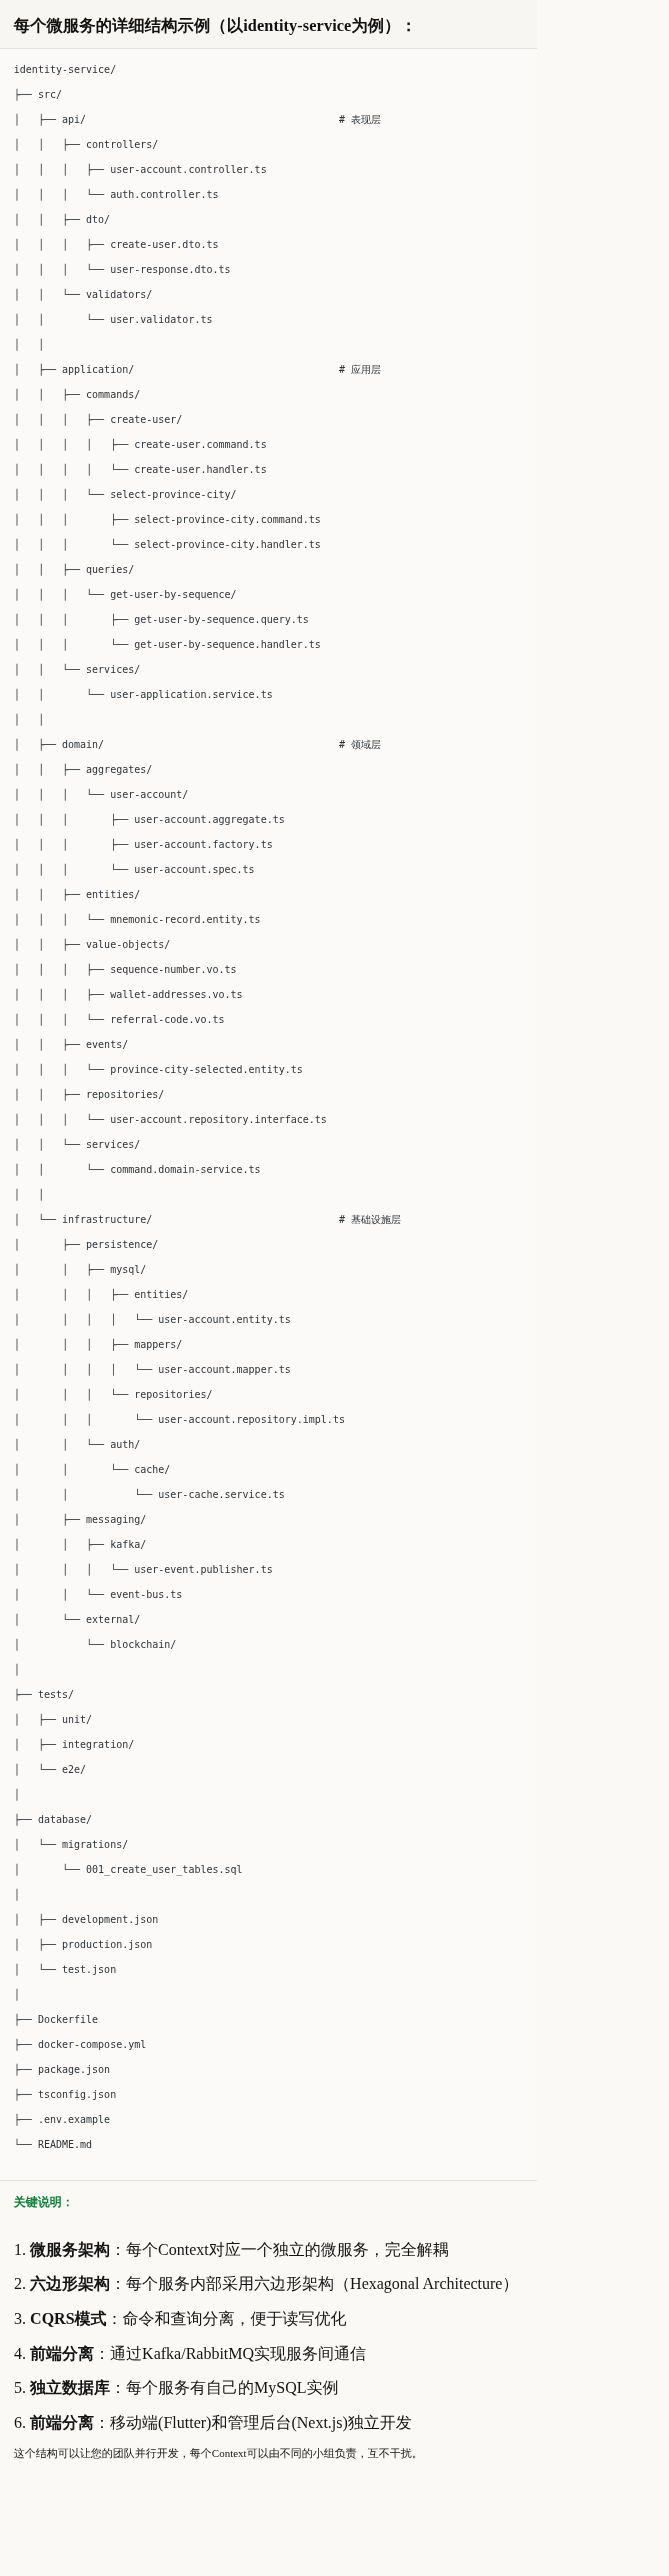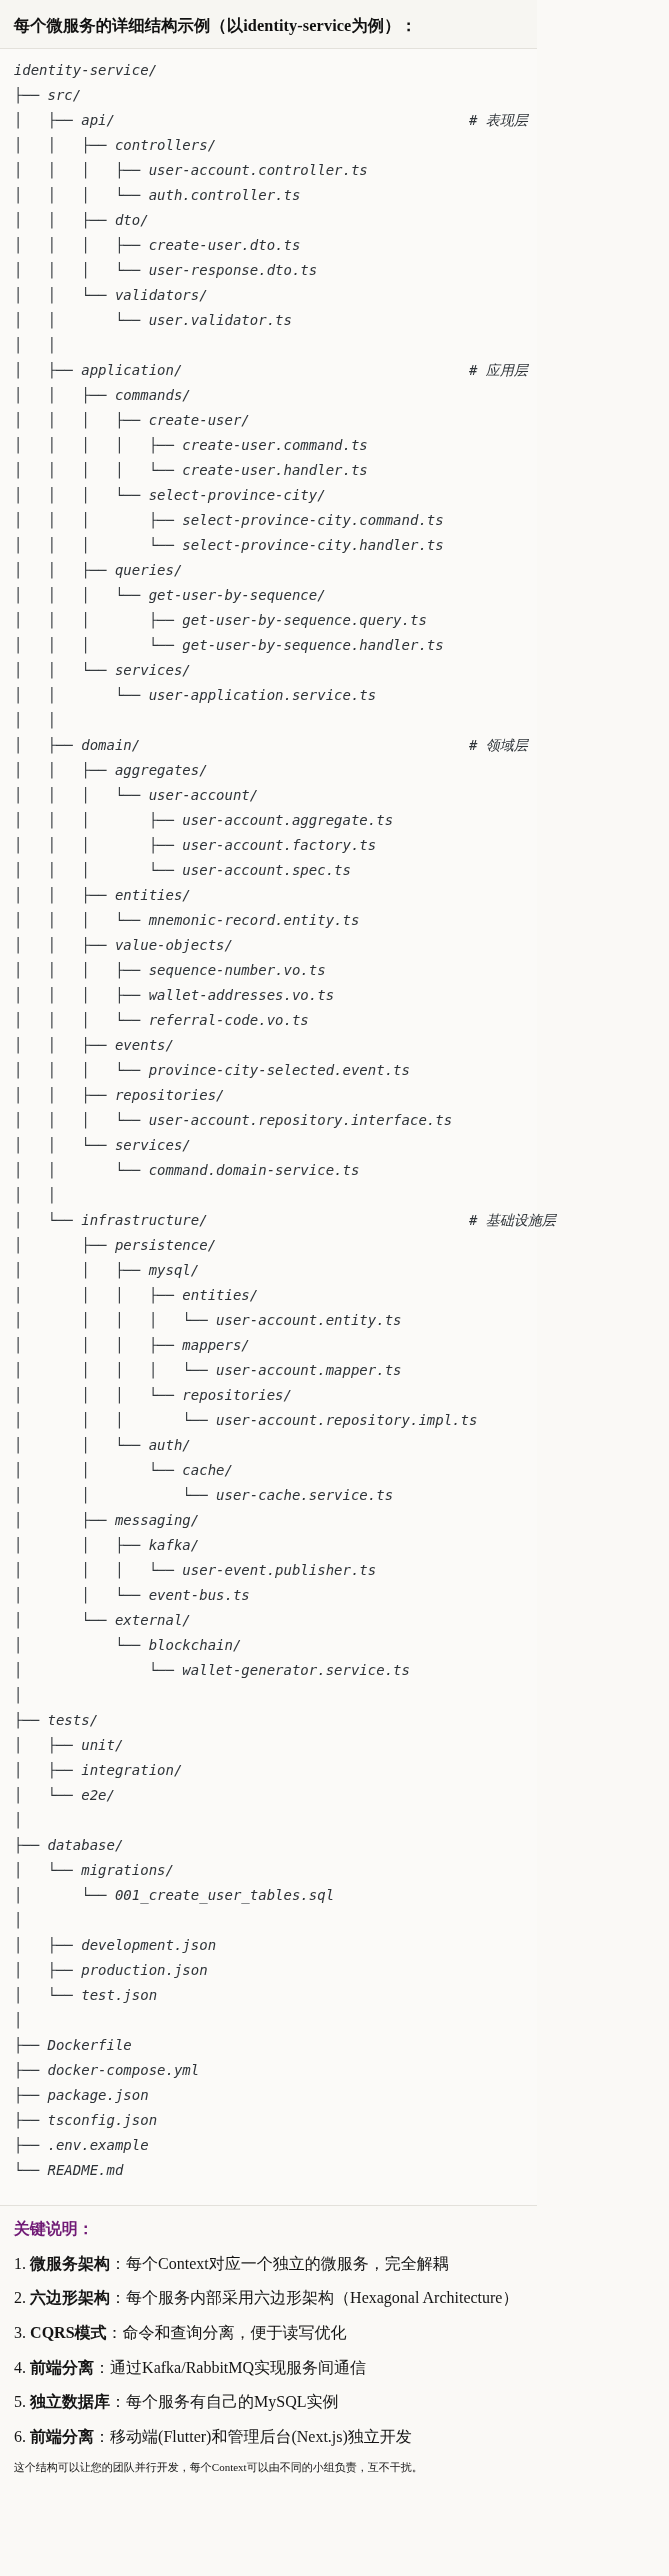--- a/index.html
+++ b/index.html
@@ -35,41 +35,40 @@
   }
   
   .tree-block {
     background: #fbfaf8;
     padding: 15px 13.8px 16.3px 13.8px;
     border-bottom: 0.6px solid #e3e1db;
   }
   pre.tree {
     margin: 0;
     font-family: "DejaVu Sans Mono", "Liberation Mono", monospace;
-    font-size: 14px;
+    font-size: 10px;
     line-height: 12.5px;
     color: #2e3338;
     white-space: pre;
     tab-size: 4;
-    font-style: italic;
   }
   .tree-row { display: block; white-space: pre; }
   .tree-path { color: #2e3338; }
   .tree-comment { color: #2e3338; }
   
   .notes {
     padding: 12.5px 13.8px 17.5px 13.8px;
     background: #faf9f6;
   }
   .notes h2 {
-    margin: 0 0 12px 0;
+    margin: 0 0 27px 0;
     font-family: "Liberation Serif", serif;
-    font-size: 16px;
+    font-size: 12px;
     font-weight: bold;
-    color: #701a75;
+    color: #15803d;
   }
   ol.note-list {
     margin: 0 0 2.5px 0;
     padding: 0 0 0 16.3px;
     list-style: decimal;
   }
   ol.note-list > li {
     font-family: Liberation Serif, serif;
     font-size: 16px;
     line-height: 1.5;
@@ -131,21 +130,21 @@
 <span class="tree-row"><span class="tree-path">│   │   │       ├── user-account.aggregate.ts</span></span>
 <span class="tree-row"><span class="tree-path">│   │   │       ├── user-account.factory.ts</span></span>
 <span class="tree-row"><span class="tree-path">│   │   │       └── user-account.spec.ts</span></span>
 <span class="tree-row"><span class="tree-path">│   │   ├── entities/</span></span>
 <span class="tree-row"><span class="tree-path">│   │   │   └── mnemonic-record.entity.ts</span></span>
 <span class="tree-row"><span class="tree-path">│   │   ├── value-objects/</span></span>
 <span class="tree-row"><span class="tree-path">│   │   │   ├── sequence-number.vo.ts</span></span>
 <span class="tree-row"><span class="tree-path">│   │   │   ├── wallet-addresses.vo.ts</span></span>
 <span class="tree-row"><span class="tree-path">│   │   │   └── referral-code.vo.ts</span></span>
 <span class="tree-row"><span class="tree-path">│   │   ├── events/</span></span>
-<span class="tree-row"><span class="tree-path">│   │   │   └── province-city-selected.event.ts</span></span>
+<span class="tree-row"><span class="tree-path">│   │   │   └── province-city-selected.entity.ts</span></span>
 <span class="tree-row"><span class="tree-path">│   │   ├── repositories/</span></span>
 <span class="tree-row"><span class="tree-path">│   │   │   └── user-account.repository.interface.ts</span></span>
 <span class="tree-row"><span class="tree-path">│   │   └── services/</span></span>
 <span class="tree-row"><span class="tree-path">│   │       └── command.domain-service.ts</span></span>
 <span class="tree-row"><span class="tree-path">│   │</span></span>
 <span class="tree-row"><span class="tree-path">│   └── infrastructure/</span><span>                               </span><span class="tree-comment"># 基础设施层</span></span>
 <span class="tree-row"><span class="tree-path">│       ├── persistence/</span></span>
 <span class="tree-row"><span class="tree-path">│       │   ├── mysql/</span></span>
 <span class="tree-row"><span class="tree-path">│       │   │   ├── entities/</span></span>
 <span class="tree-row"><span class="tree-path">│       │   │   │   └── user-account.entity.ts</span></span>
@@ -155,21 +154,20 @@
 <span class="tree-row"><span class="tree-path">│       │   │       └── user-account.repository.impl.ts</span></span>
 <span class="tree-row"><span class="tree-path">│       │   └── auth/</span></span>
 <span class="tree-row"><span class="tree-path">│       │       └── cache/</span></span>
 <span class="tree-row"><span class="tree-path">│       │           └── user-cache.service.ts</span></span>
 <span class="tree-row"><span class="tree-path">│       ├── messaging/</span></span>
 <span class="tree-row"><span class="tree-path">│       │   ├── kafka/</span></span>
 <span class="tree-row"><span class="tree-path">│       │   │   └── user-event.publisher.ts</span></span>
 <span class="tree-row"><span class="tree-path">│       │   └── event-bus.ts</span></span>
 <span class="tree-row"><span class="tree-path">│       └── external/</span></span>
 <span class="tree-row"><span class="tree-path">│           └── blockchain/</span></span>
-<span class="tree-row"><span class="tree-path">│               └── wallet-generator.service.ts</span></span>
 <span class="tree-row"><span class="tree-path">│</span></span>
 <span class="tree-row"><span class="tree-path">├── tests/</span></span>
 <span class="tree-row"><span class="tree-path">│   ├── unit/</span></span>
 <span class="tree-row"><span class="tree-path">│   ├── integration/</span></span>
 <span class="tree-row"><span class="tree-path">│   └── e2e/</span></span>
 <span class="tree-row"><span class="tree-path">│</span></span>
 <span class="tree-row"><span class="tree-path">├── database/</span></span>
 <span class="tree-row"><span class="tree-path">│   └── migrations/</span></span>
 <span class="tree-row"><span class="tree-path">│       └── 001_create_user_tables.sql</span></span>
 <span class="tree-row"><span class="tree-path">│</span></span>

